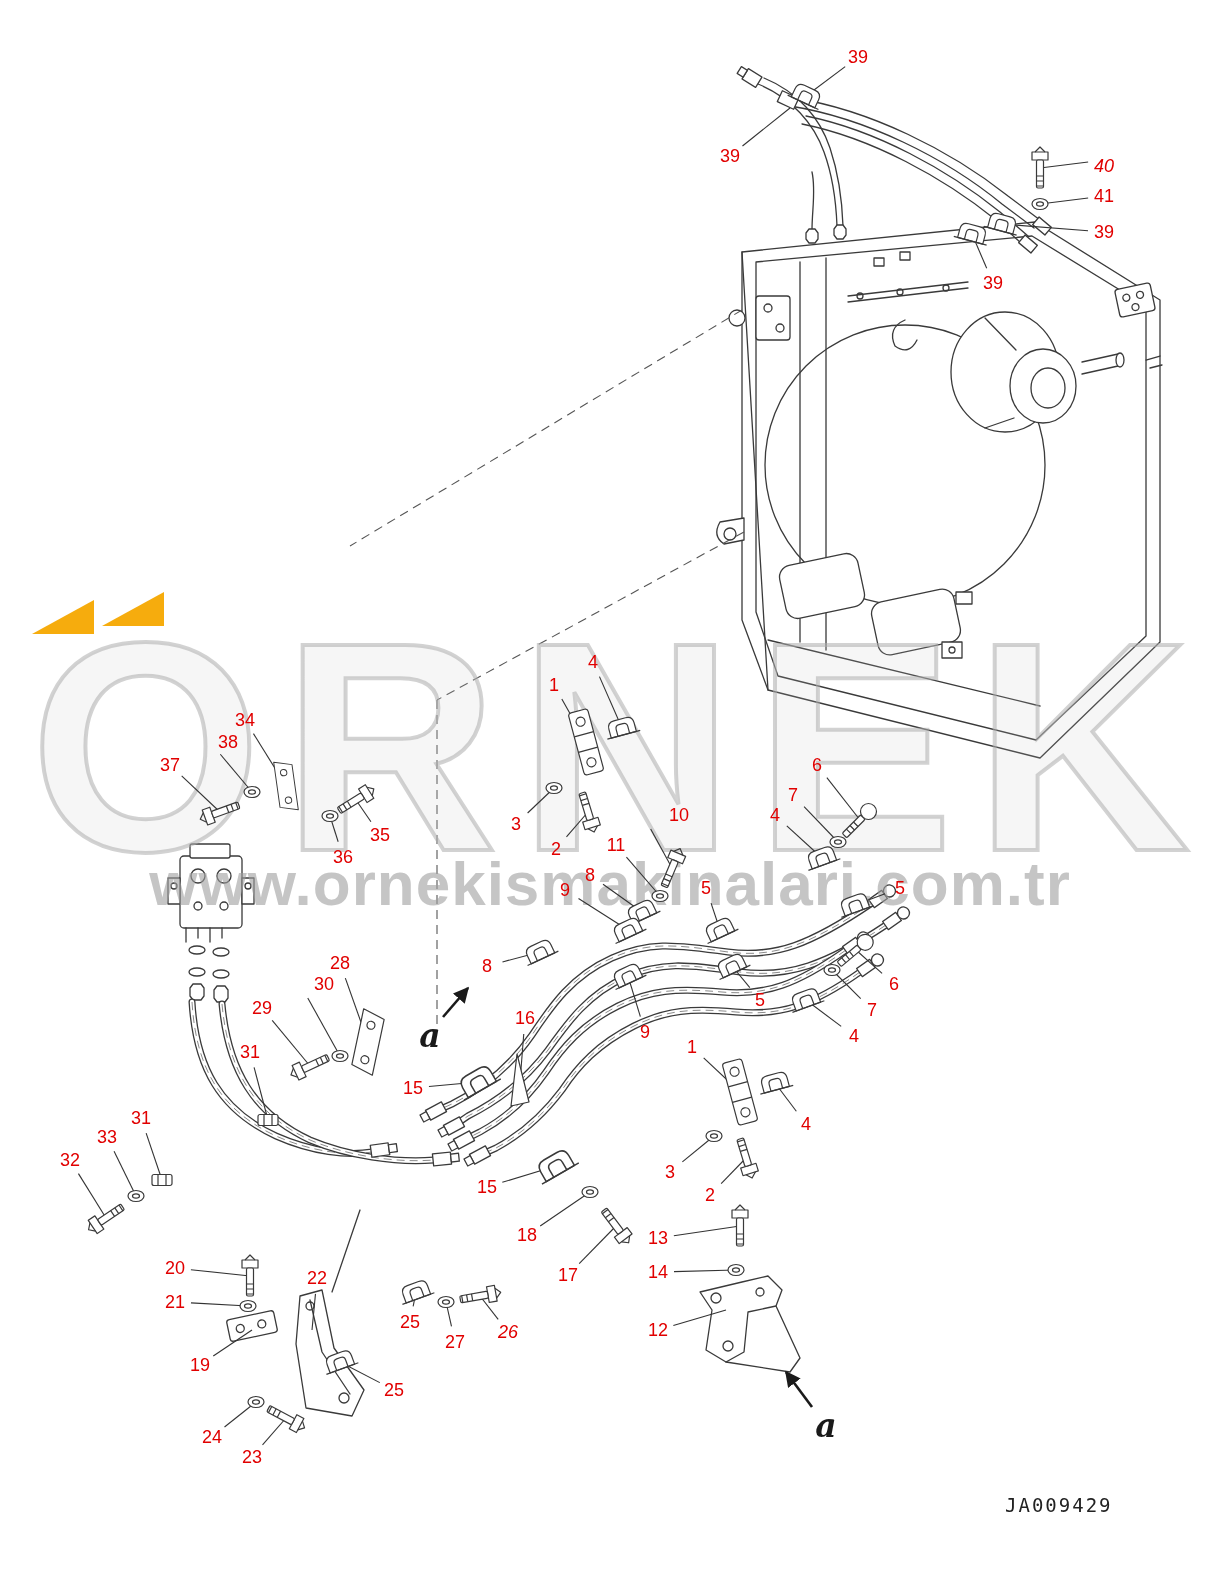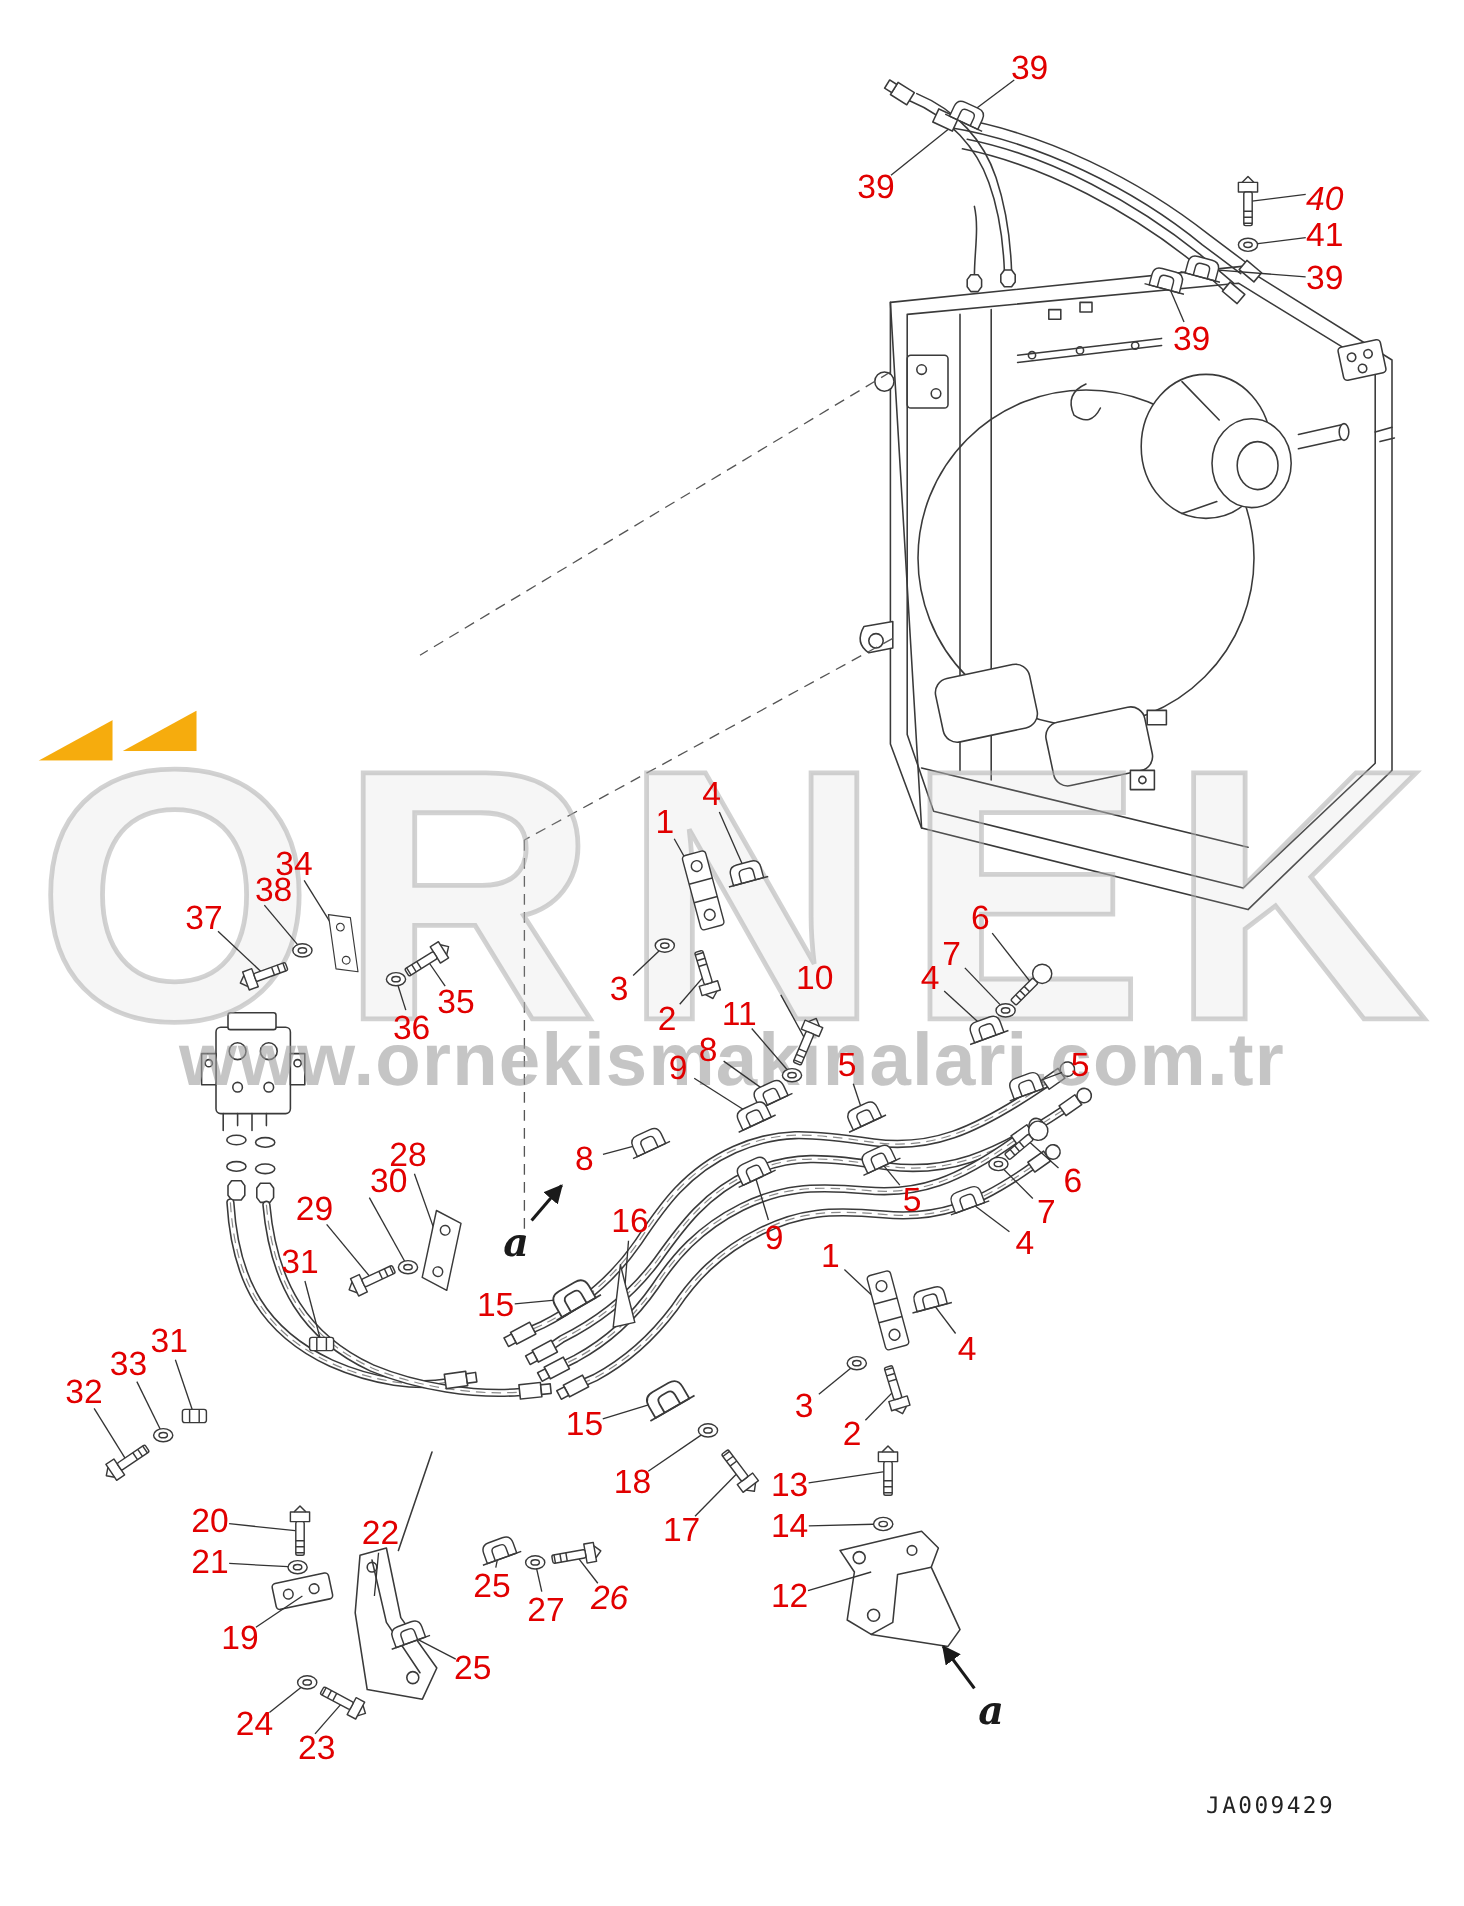--- a/index.html
+++ b/index.html
@@ -26,21 +26,21 @@
   .tube-o{stroke:var(--line);stroke-width:7;fill:none;stroke-linecap:round;}
   .tube-i{stroke:#ffffff;stroke-width:4.4;fill:none;stroke-linecap:round;}
   .tube-c{stroke:#8a8a8a;stroke-width:1;fill:none;stroke-dasharray:8 5;}
 
   .leader{stroke:#333;stroke-width:1.1;}
   .view-arrow{stroke:#1a1a1a;stroke-width:2.6;}
 
   
   .callout{
     position:absolute;transform:translate(-50%,-50%);
-    color:var(--callout);font-size:28px;font-weight:500;
+    color:var(--callout);font-size:18px;font-weight:500;
     font-family:"Liberation Sans",sans-serif;white-space:nowrap;
   }
   .view-label{
     position:absolute;transform:translate(-50%,-50%);
     font-family:"DejaVu Serif",serif;font-style:italic;font-weight:700;
     font-size:33px;color:#1a1a1a;
   }
 
   
   .frame-label{
@@ -515,20 +515,20 @@
       <span class="callout" style="left: 658px; top: 1330px;">12</span>
       <span class="callout" style="left: 175px; top: 1268px;">20</span>
       <span class="callout" style="left: 175px; top: 1302px;">21</span>
       <span class="callout" style="left: 317px; top: 1278px;">22</span>
       <span class="callout" style="left: 200px; top: 1365px;">19</span>
       <span class="callout" style="left: 410px; top: 1322px;">25</span>
       <span class="callout" style="left: 455px; top: 1342px;">27</span>
       <span class="callout" style="left: 508px; top: 1332px; font-style: italic;">26</span>
       <span class="callout" style="left: 394px; top: 1390px;">25</span>
       <span class="callout" style="left: 212px; top: 1437px;">24</span>
-      <span class="callout" style="left: 264px; top: 1457px;">23</span>
+      <span class="callout" style="left: 252px; top: 1457px;">23</span>
       <span class="view-label" style="left: 430px; top: 1035px;">a</span>
       <span class="view-label" style="left: 826px; top: 1425px;">a</span>
     </div>
 
 
   <div class="doc-number">JA009429</div>
 </div>
 
 </body></html>

